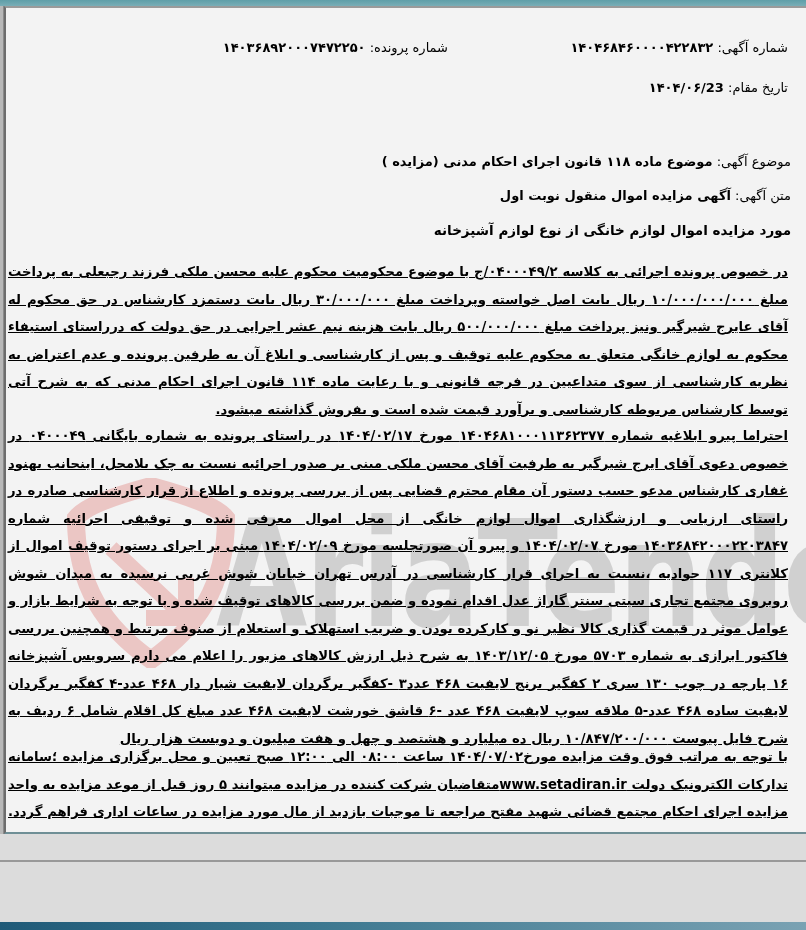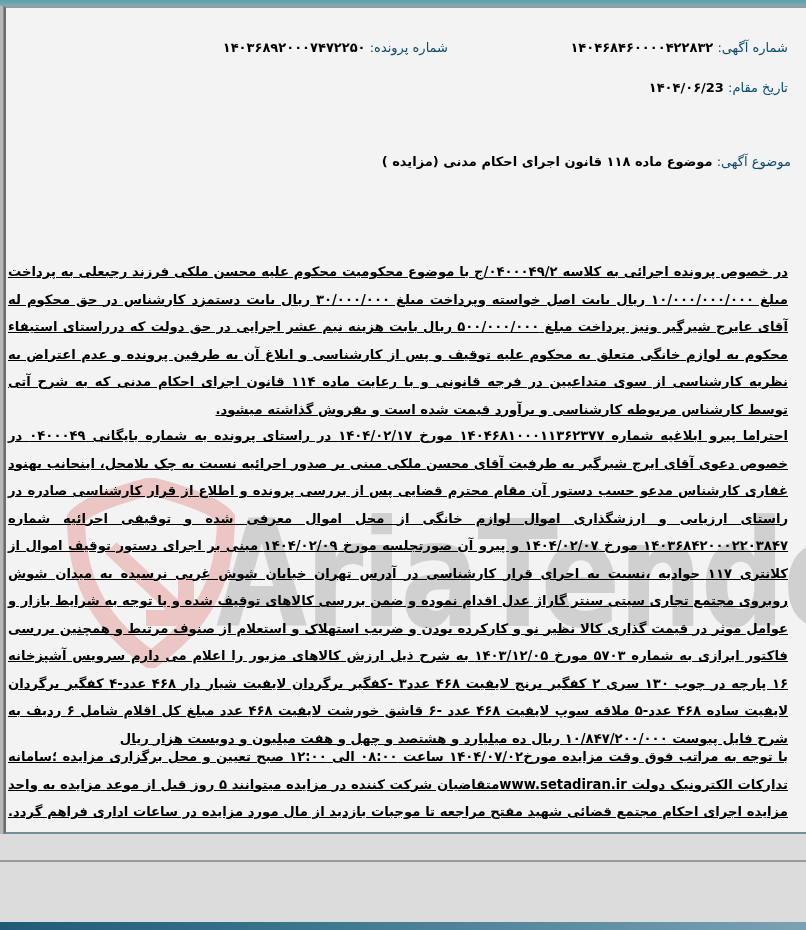--- a/index.html
+++ b/index.html
@@ -39,21 +39,21 @@
     .grey-fill {
       position: absolute; left: 0; top: 862px; width: 806px; height: 60px;
       background: #dcdcdc;
     }
 
     .content {
       position: absolute; left: 0; top: 0; width: 796px; height: 100%;
       direction: rtl; text-align: right;
       font-size: 13px; color: #000;
     }
-    .label { color: #0c4a6e; font-weight: normal; margin-top: 17px; }
+    .label { color: #000000; font-weight: normal; margin-top: 17px; }
     .val { font-weight: bold; }
 
     .meta-row {
       position: absolute; direction: rtl;
       font-size: 13px; line-height: 20px;
     }
     .meta-right-1 { right: 14px; top: 30px; }
     .meta-right-2 { right: 14px; top: 70px; }
     .meta-left-1 { right: 354px; top: 30px; }
     .meta-left-2 { right: 354px; top: 70px; width: 330px; line-height: 24px; }
@@ -115,20 +115,25 @@
     </div>
     <div class="meta-row meta-right-2">
       <span class="label">تاریخ مقام:</span>
       <span class="val">۱۴۰۴/۰۶/23</span>
     </div>
 
     <div class="line-row subject">
       <span class="label">موضوع آگهی:</span>
       <span class="val">موضوع ماده ۱۱۸ قانون اجرای احکام مدنی (مزایده )</span>
     </div>
+    <div class="line-row adtext">
+      <span class="label">متن آگهی:</span>
+      <span class="val">آگهی مزایده اموال منقول نوبت اول</span>
+    </div>
+    <div class="line-row heading">مورد مزایده اموال لوازم خانگی از نوع لوازم آشپزخانه</div>
 
     <p class="para p1">در خصوص پرونده اجرائی به کلاسه ۰۴۰۰۰۴۹/۲/ج با موضوع محکومیت محکوم علیه محسن ملکی فرزند رجبعلی  به پرداخت مبلغ ۱۰/۰۰۰/۰۰۰/۰۰۰ ریال بابت اصل خواسته وپرداخت مبلغ ۳۰/۰۰۰/۰۰۰ ریال بابت دستمزد کارشناس در حق محکوم له آقای عایرج شیرگیر ونیز پرداخت مبلغ ۵۰۰/۰۰۰/۰۰۰ ریال بابت هزینه نیم عشر اجرایی در حق دولت که درراستای استیفاء محکوم به لوازم خانگی  متعلق  به محکوم علیه توقیف و پس از کارشناسی و  ابلاغ آن به طرفین پرونده و عدم اعتراض به نظریه کارشناسی از سوی متداعیین در فرجه قانونی و با رعایت ماده ۱۱۴ قانون اجرای احکام مدنی که به شرح آتی توسط کارشناس مربوطه کارشناسی و برآورد قیمت شده است و بفروش گذاشته میشود.</p>
     <p class="para p2">احتراما پیرو ابلاغیه شماره ۱۴۰۴۶۸۱۰۰۰۱۱۳۶۲۳۷۷ مورخ ۱۴۰۴/۰۲/۱۷ در راستای پرونده به شماره بایگانی ۰۴۰۰۰۴۹ در خصوص دعوی آقای ایرج شیرگیر به طرفیت آقای محسن ملکی مبنی بر صدور اجرائیه نسبت به چک بلامحل، اینجانب بهنود غفاری کارشناس مدعو حسب دستور آن مقام محترم قضایی پس از بررسی پرونده و اطلاع از قرار کارشناسی صادره در راستای ارزیابی و ارزشگذاری اموال لوازم خانگی از محل اموال معرفی شده و توقیفی اجرائیه شماره ۱۴۰۳۶۸۴۲۰۰۰۲۲۰۳۸۴۷ مورخ ۱۴۰۴/۰۲/۰۷ و پیرو آن صورتجلسه مورخ ۱۴۰۴/۰۲/۰۹ مبنی بر اجرای دستور توقیف اموال از کلانتری ۱۱۷ جوادیه ،نسبت به اجرای قرار کارشناسی در آدرس تهران  خیابان شوش غربی نرسیده به میدان شوش  روبروی مجتمع تجاری سیتی سنتر گاراژ عدل اقدام نموده و ضمن بررسی کالاهای توقیف شده و با توجه به شرایط بازار و عوامل موثر در قیمت گذاری کالا نظیر نو و کارکرده بودن و ضریب استهلاک و استعلام از صنوف مرتبط و همچنین بررسی فاکتور ابرازی به شماره ۵۷۰۳ مورخ ۱۴۰۳/۱۲/۰۵ به شرح ذیل ارزش کالاهای مزبور را  اعلام می دارم  سرویس آشپزخانه ۱۶ پارچه در چوب ۱۳۰ سری ۲ کفگیر برنج لایفیت ۴۶۸ عدد۳ -کفگیر برگردان لایفیت  شیار دار ۴۶۸ عدد-۴ کفگیر برگردان لایفیت ساده ۴۶۸ عدد-۵ ملاقه سوپ لایفیت ۴۶۸ عدد -۶ قاشق خورشت لایفیت ۴۶۸ عدد مبلغ کل اقلام  شامل ۶ ردیف به شرح فایل پیوست ۱۰/۸۴۷/۲۰۰/۰۰۰ ریال  ده میلیارد و هشتصد و چهل و هفت میلیون و دویست هزار ریال</p>
     <p class="para p3"> با توجه به مراتب فوق وقت مزایده مورخ۱۴۰۴/۰۷/۰۲ ساعت ۰۸:۰۰ الی ۱۲:۰۰ صبح تعیین و محل برگزاری مزایده ؛سامانه تدارکات الکترونیک دولت www.setadiran.irمتقاضیان شرکت کننده در مزایده میتوانند ۵ روز قبل از موعد مزایده به واحد مزایده اجرای احکام مجتمع قضائی شهید مفتح  مراجعه تا موجبات بازدید از مال مورد مزایده در ساعات اداری فراهم گردد. ضمنا کلیه هزینه های مربوط به انتقال سند و ... بر عهده خریدار می باشد.</p>
   </div>
 </div>
 
 <div class="gap"></div>
 <div class="bottombar"></div>
 <div class="grey-fill"></div>

